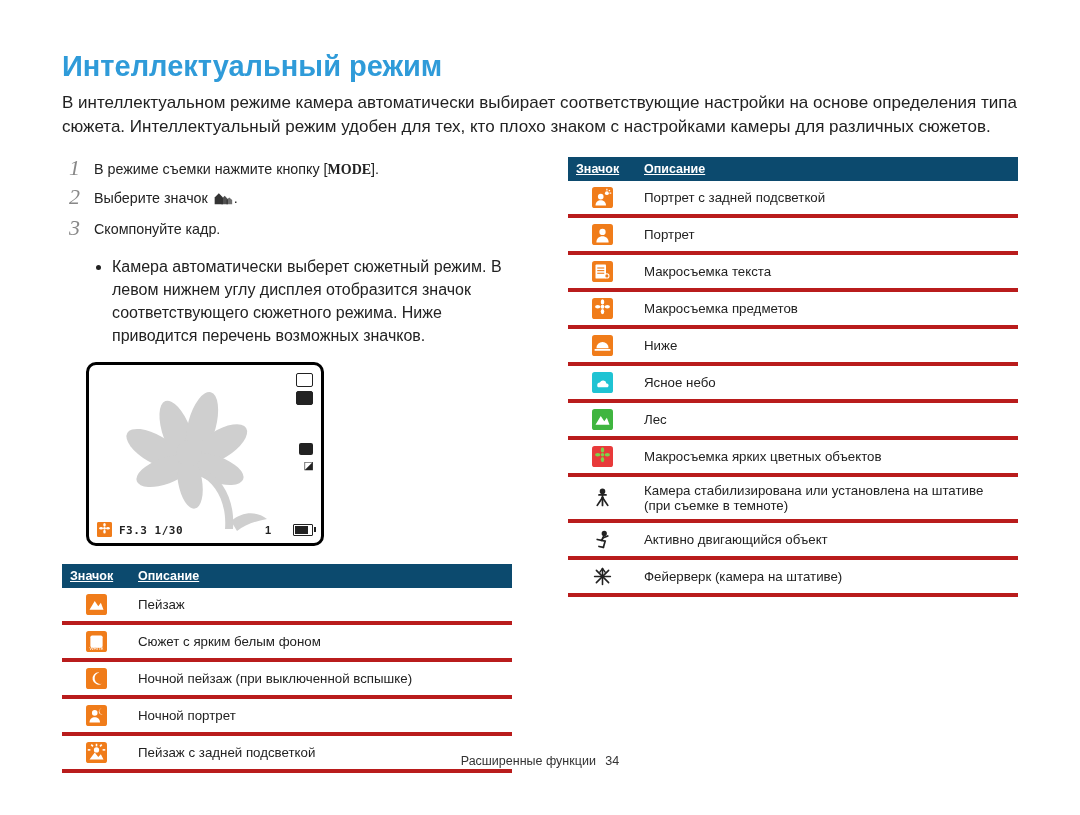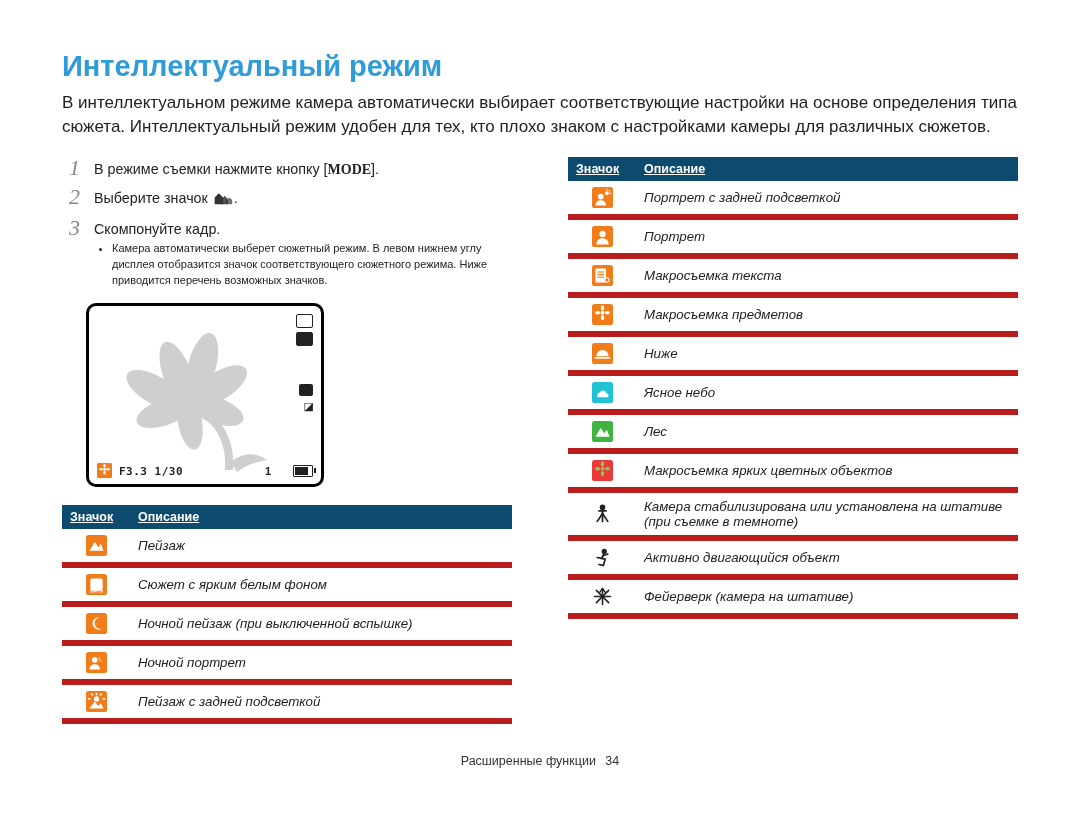--- a/index.html
+++ b/index.html
@@ -58,23 +58,23 @@
   .mode-key {
     font-family: "Times New Roman", serif;
     font-weight: bold;
     font-size: 14px;
   }
   .icon-inline {
     display: inline-block;
     vertical-align: -2px;
   }
   .bullet-list {
-    margin: 0 0 0 0;
+    margin: 14px 0 0 0;
     padding-left: 18px;
-    font-size: 11px;
+    font-size: 16px;
     line-height: 1.45;
   }
   .bullet-list li { list-style: disc; }
 
   
   .frame {
     width: 232px;
     height: 178px;
     border: 3px solid #000;
     border-radius: 10px;
@@ -163,24 +163,23 @@
     background: #0c4a6e;
     color: #fff;
     font-weight: bold;
     text-align: left;
     padding: 5px 8px;
     font-size: 12.5px;
     text-decoration: underline;
   }
   table.icon-table th:first-child { width: 52px; }
   table.icon-table td {
-    border-bottom: 6px solid #b91c1c;
+    border-bottom: 4px solid #b91c1c;
     padding: 6px 8px;
     vertical-align: middle;
-    font-style: italic;
   }
   table.icon-table td:first-child {
     width: 52px;
     text-align: center;
   }
   .ic {
     display: inline-block;
     width: 21px;
     height: 21px;
     border-radius: 3px;

